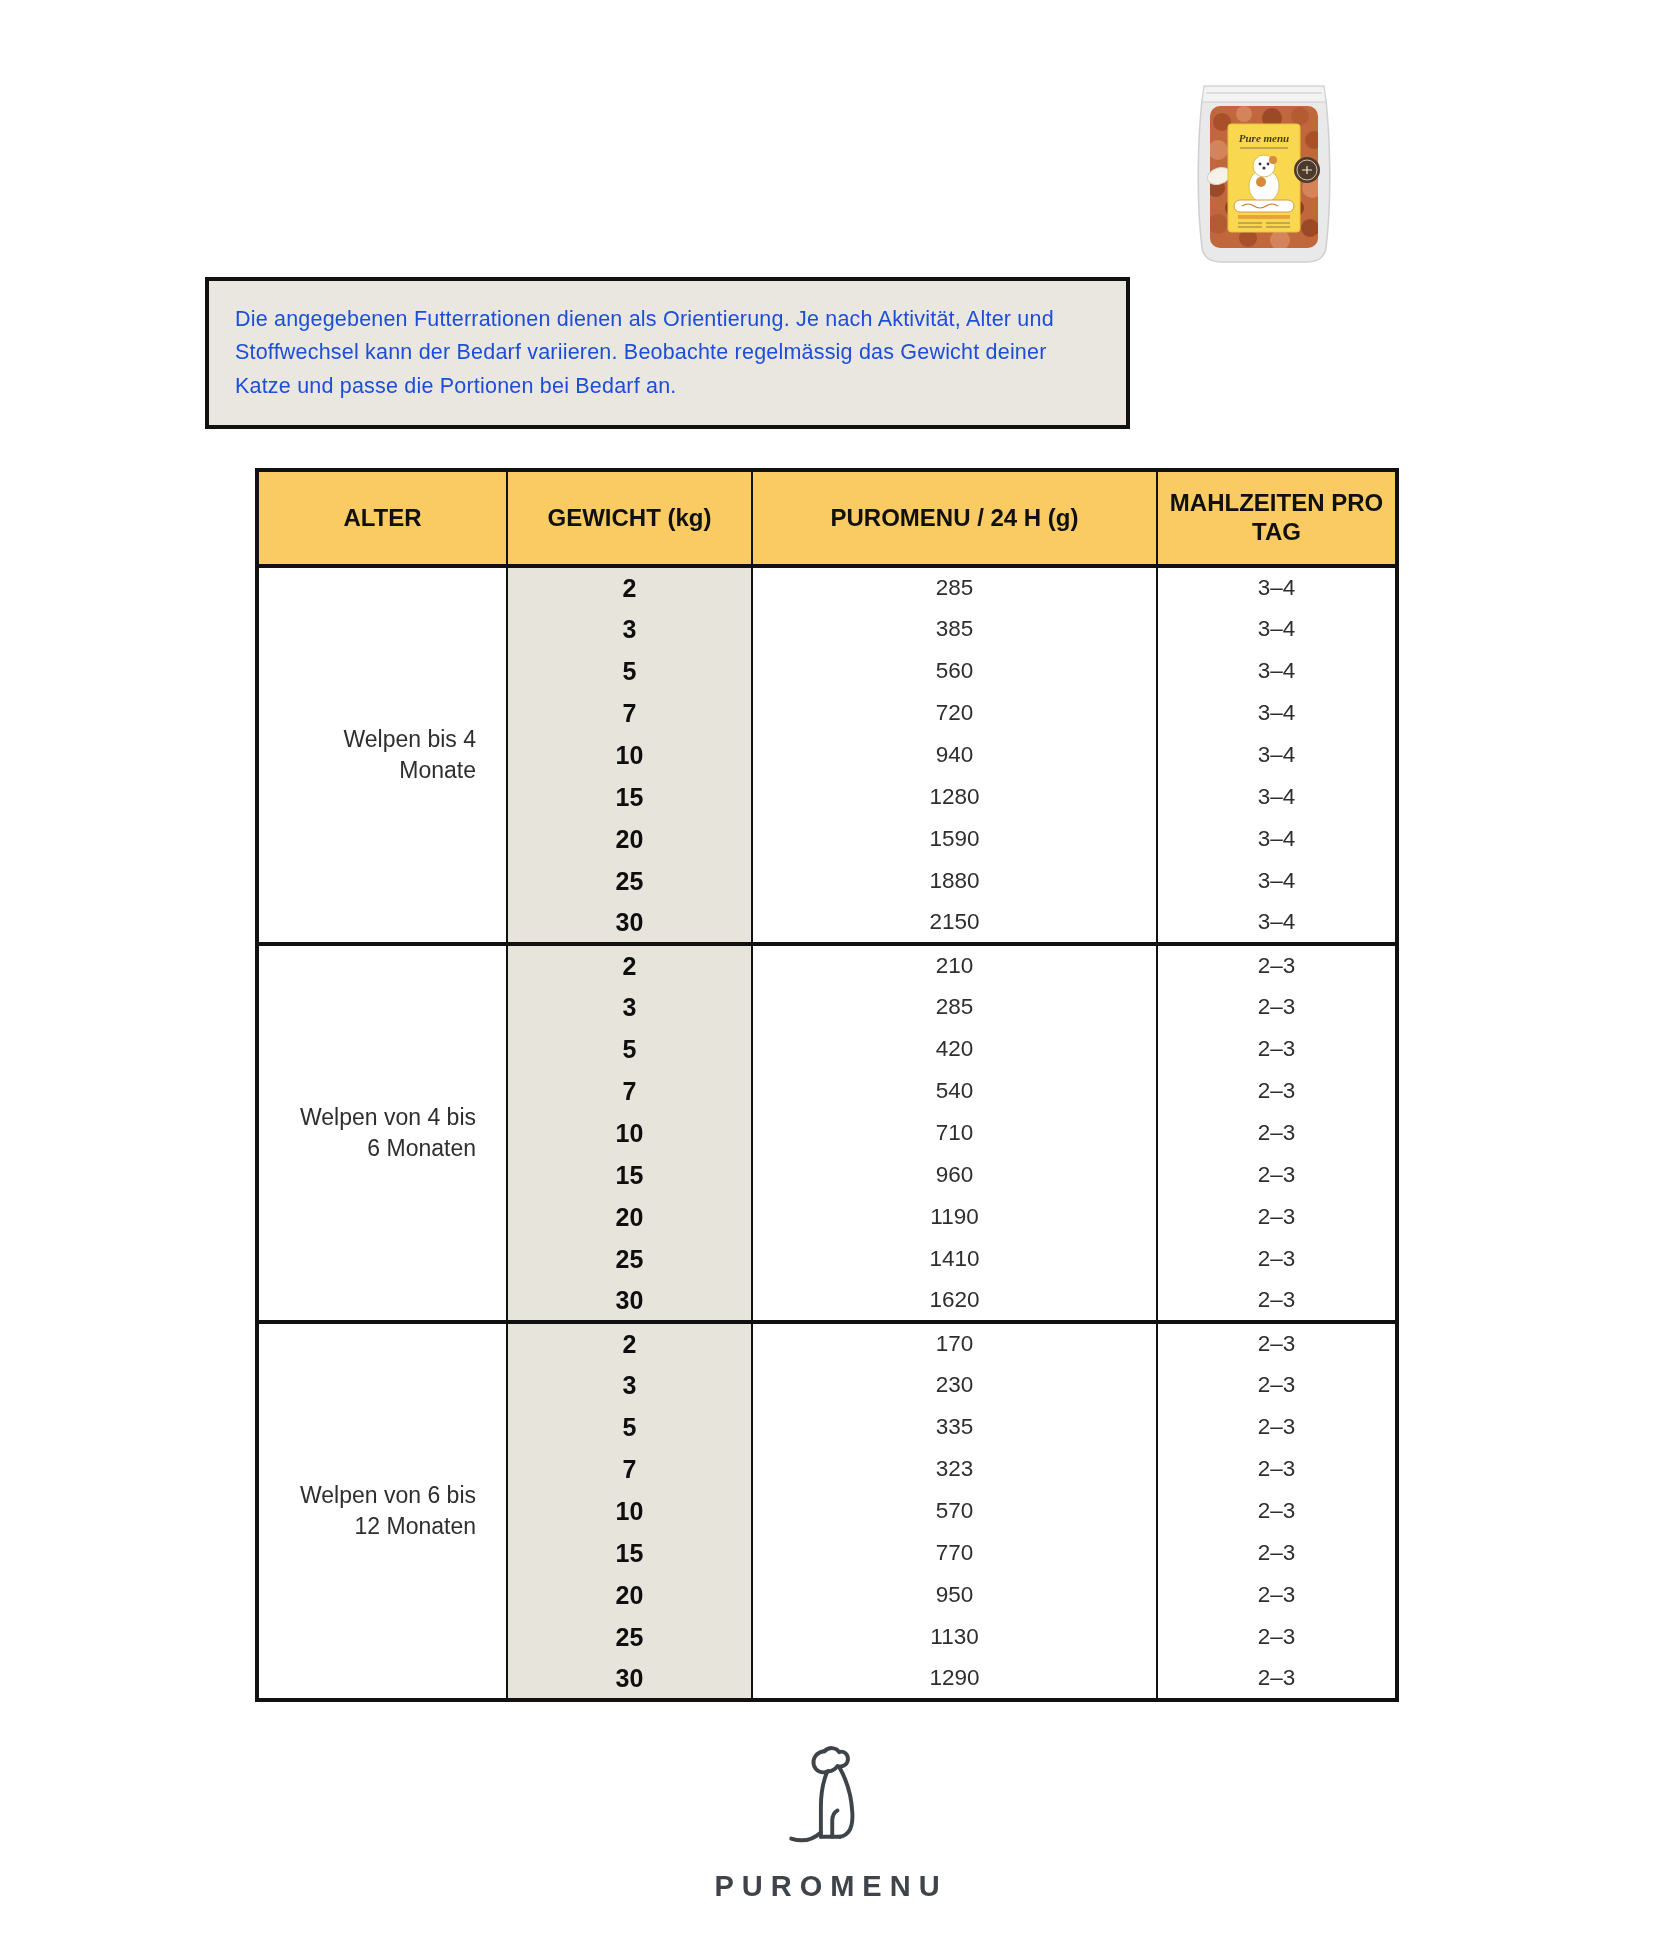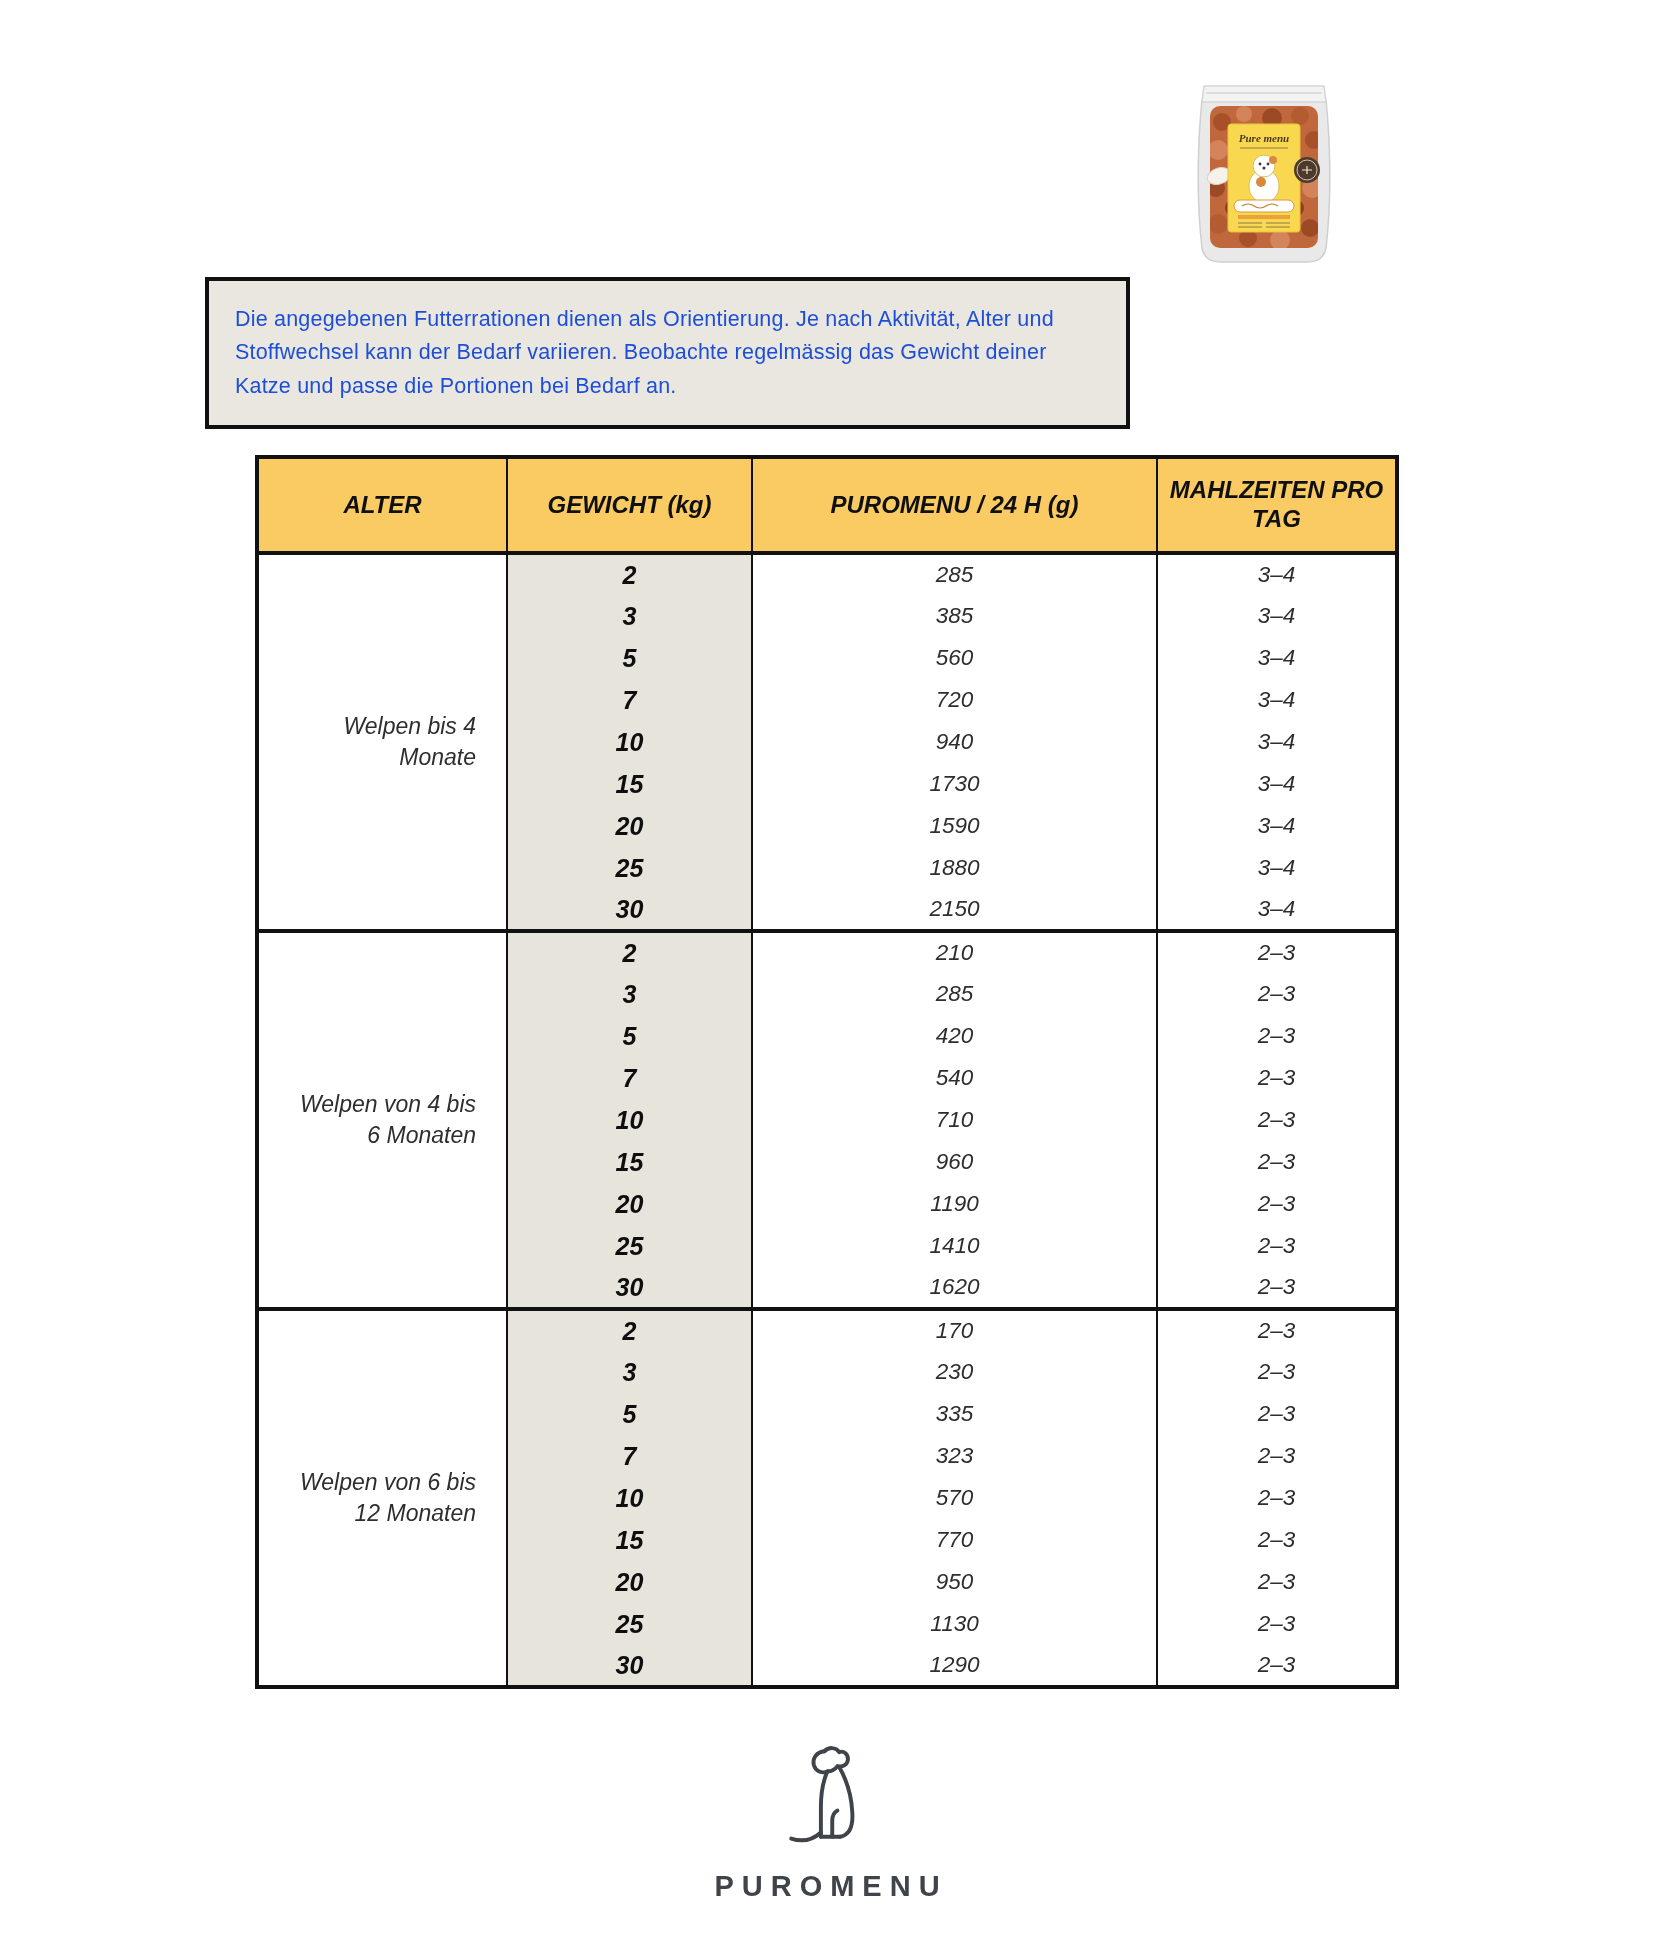--- a/index.html
+++ b/index.html
@@ -24,21 +24,21 @@
   .page-subtitle{
     margin-top:28px;font-size:23px;font-weight:400;color:#3a3a3a;letter-spacing:0.5px;
   }
   .product{position:absolute;left:1188px;top:78px;width:152px;height:190px;}
   .note-box{
     position:absolute;left:205px;top:277px;width:925px;min-height:152px;
     background:var(--notebg);border:4px solid var(--border);
     padding:22px 26px 20px 26px;
     font-size:21.5px;line-height:1.55;color:#1d4ed8;letter-spacing:0.2px;
   }
-  .feeding-table-wrap{position:absolute;left:255px;top:455px;width:1140px;font-style:italic;}
+  .feeding-table-wrap{position:absolute;left:255px;top:468px;width:1140px;}
   table{
     width:1140px;table-layout:fixed;border-collapse:collapse;
     border:4px solid var(--border);
   }
   th{
     background:var(--yellow);
     border-left:2px solid var(--border);border-right:2px solid var(--border);
     border-bottom:3px solid var(--border);
     height:96px;font-size:24px;font-weight:800;color:#101010;
     text-align:center;vertical-align:middle;line-height:1.2;padding:0 6px;
@@ -178,21 +178,21 @@
           <td class="amount-cell">720</td>
           <td class="meals-cell">3–4</td>
         </tr>
         <tr>
           <td class="weight-cell">10</td>
           <td class="amount-cell">940</td>
           <td class="meals-cell">3–4</td>
         </tr>
         <tr>
           <td class="weight-cell">15</td>
-          <td class="amount-cell">1730</td>
+          <td class="amount-cell">1280</td>
           <td class="meals-cell">3–4</td>
         </tr>
         <tr>
           <td class="weight-cell">20</td>
           <td class="amount-cell">1590</td>
           <td class="meals-cell">3–4</td>
         </tr>
         <tr>
           <td class="weight-cell">25</td>
           <td class="amount-cell">1880</td>

